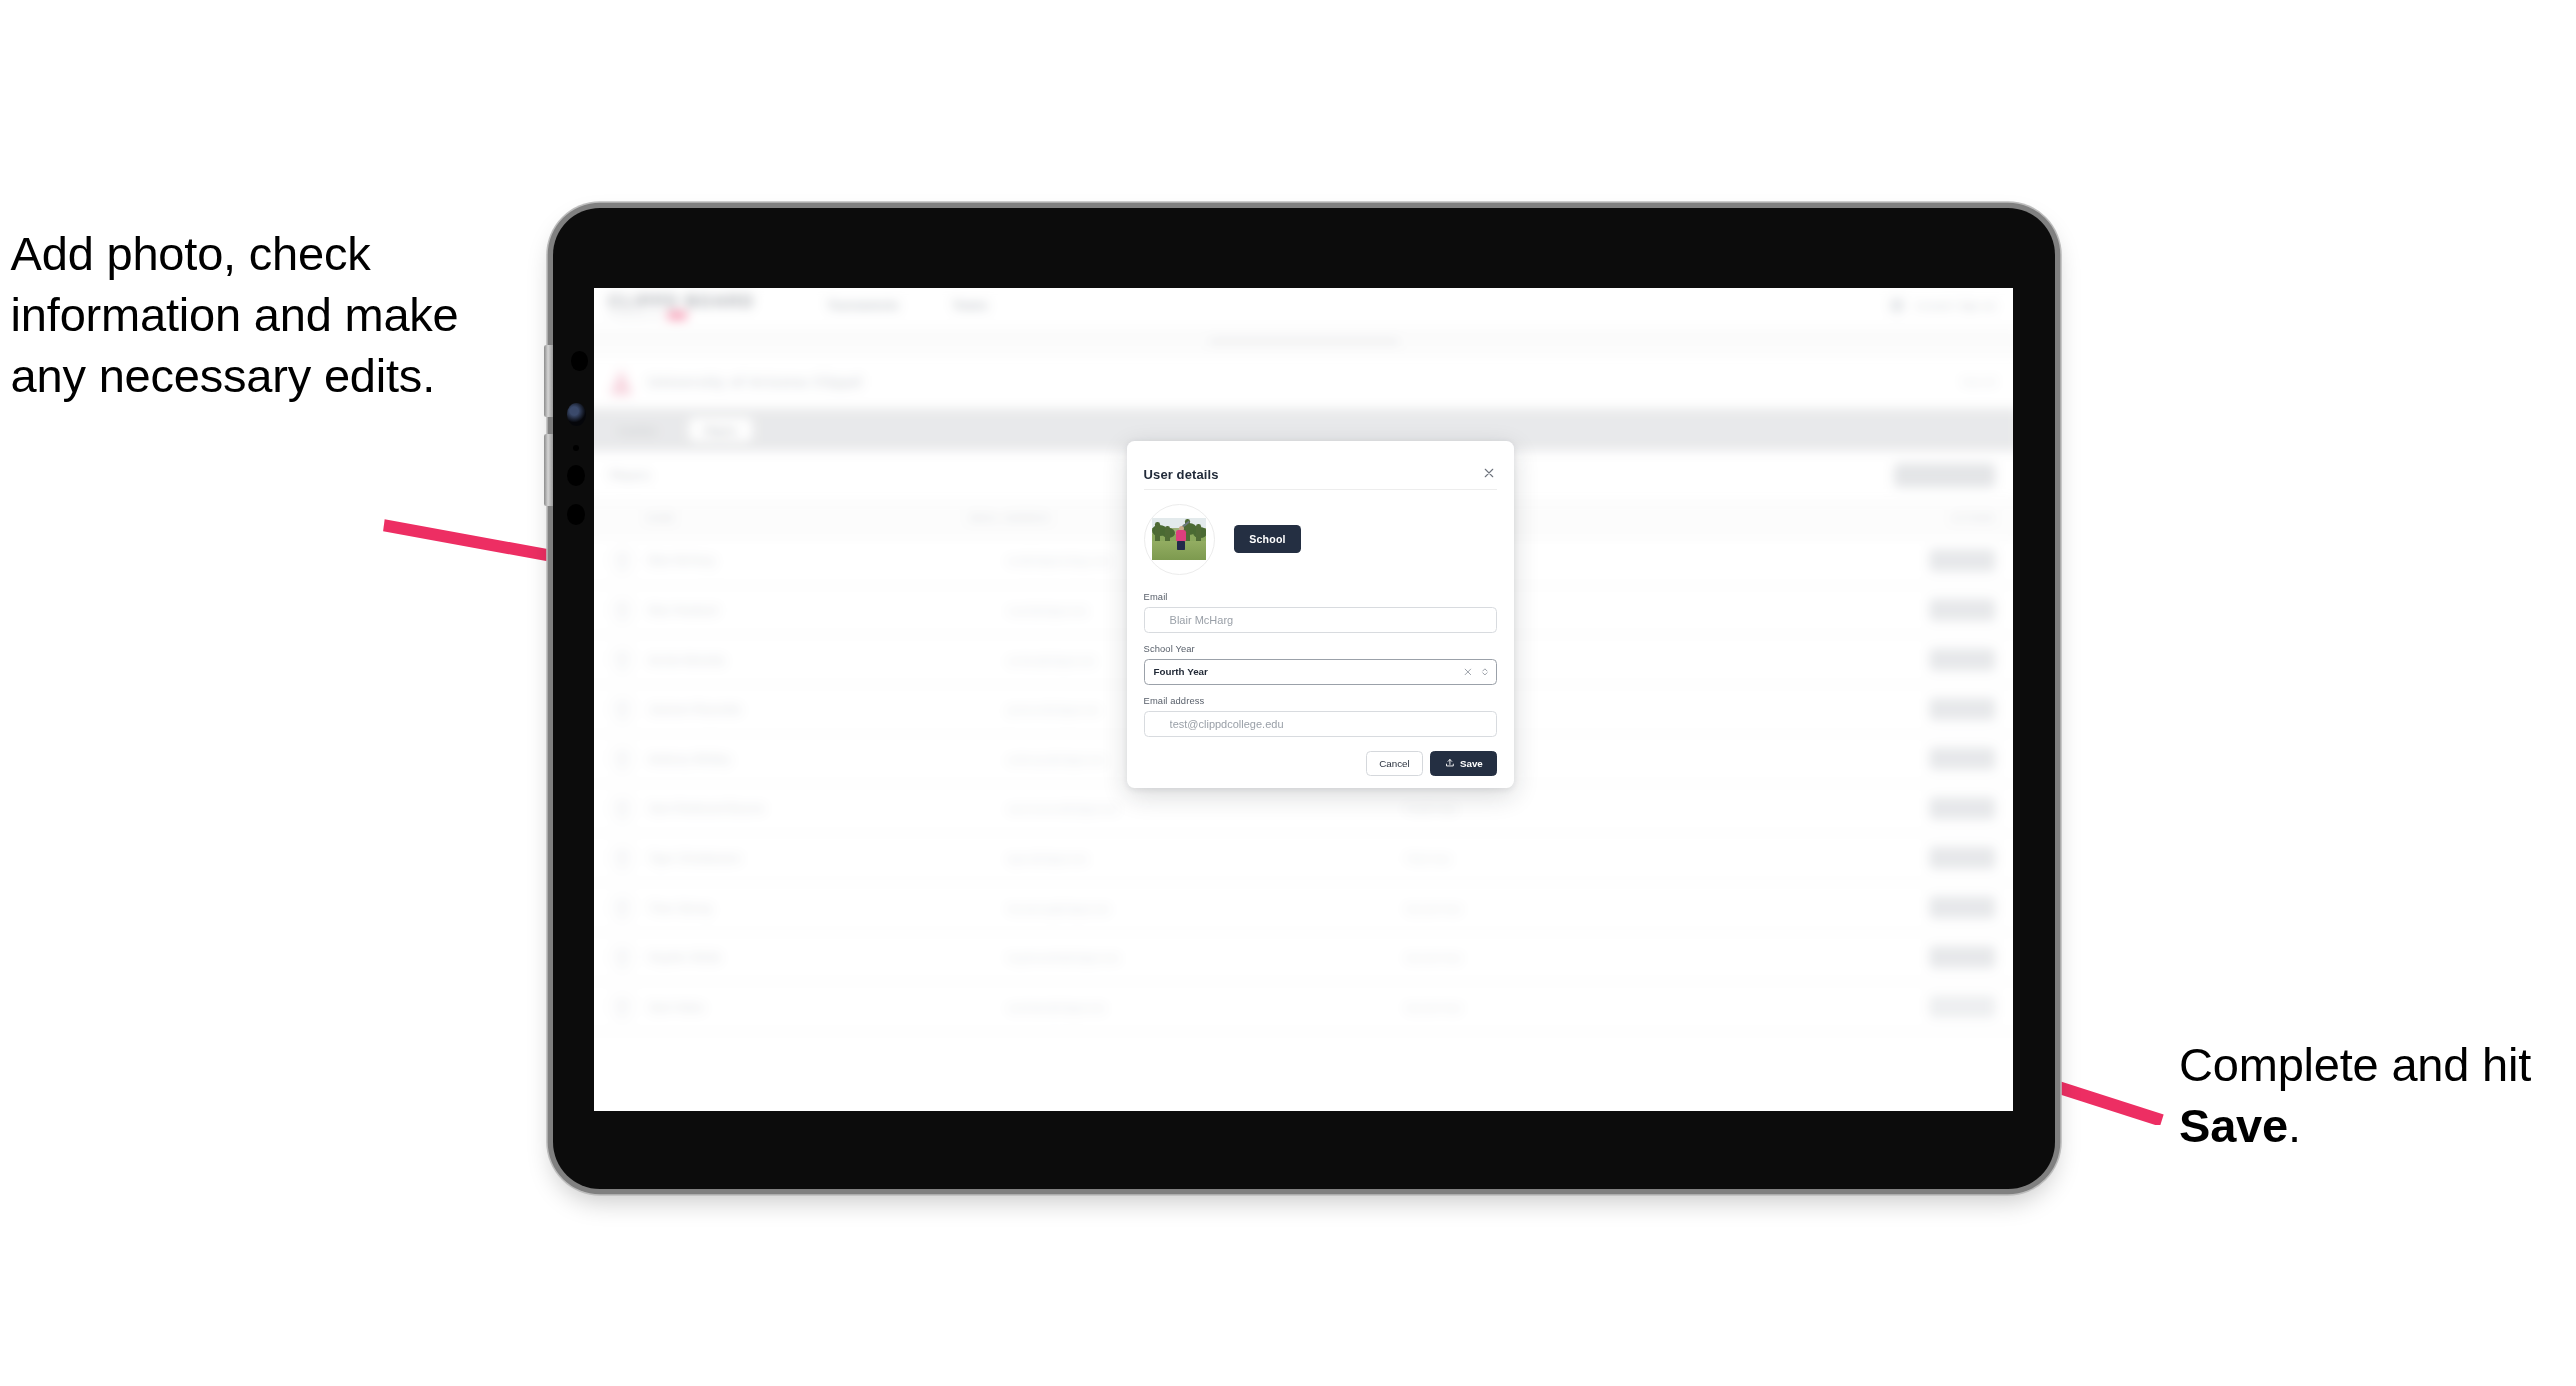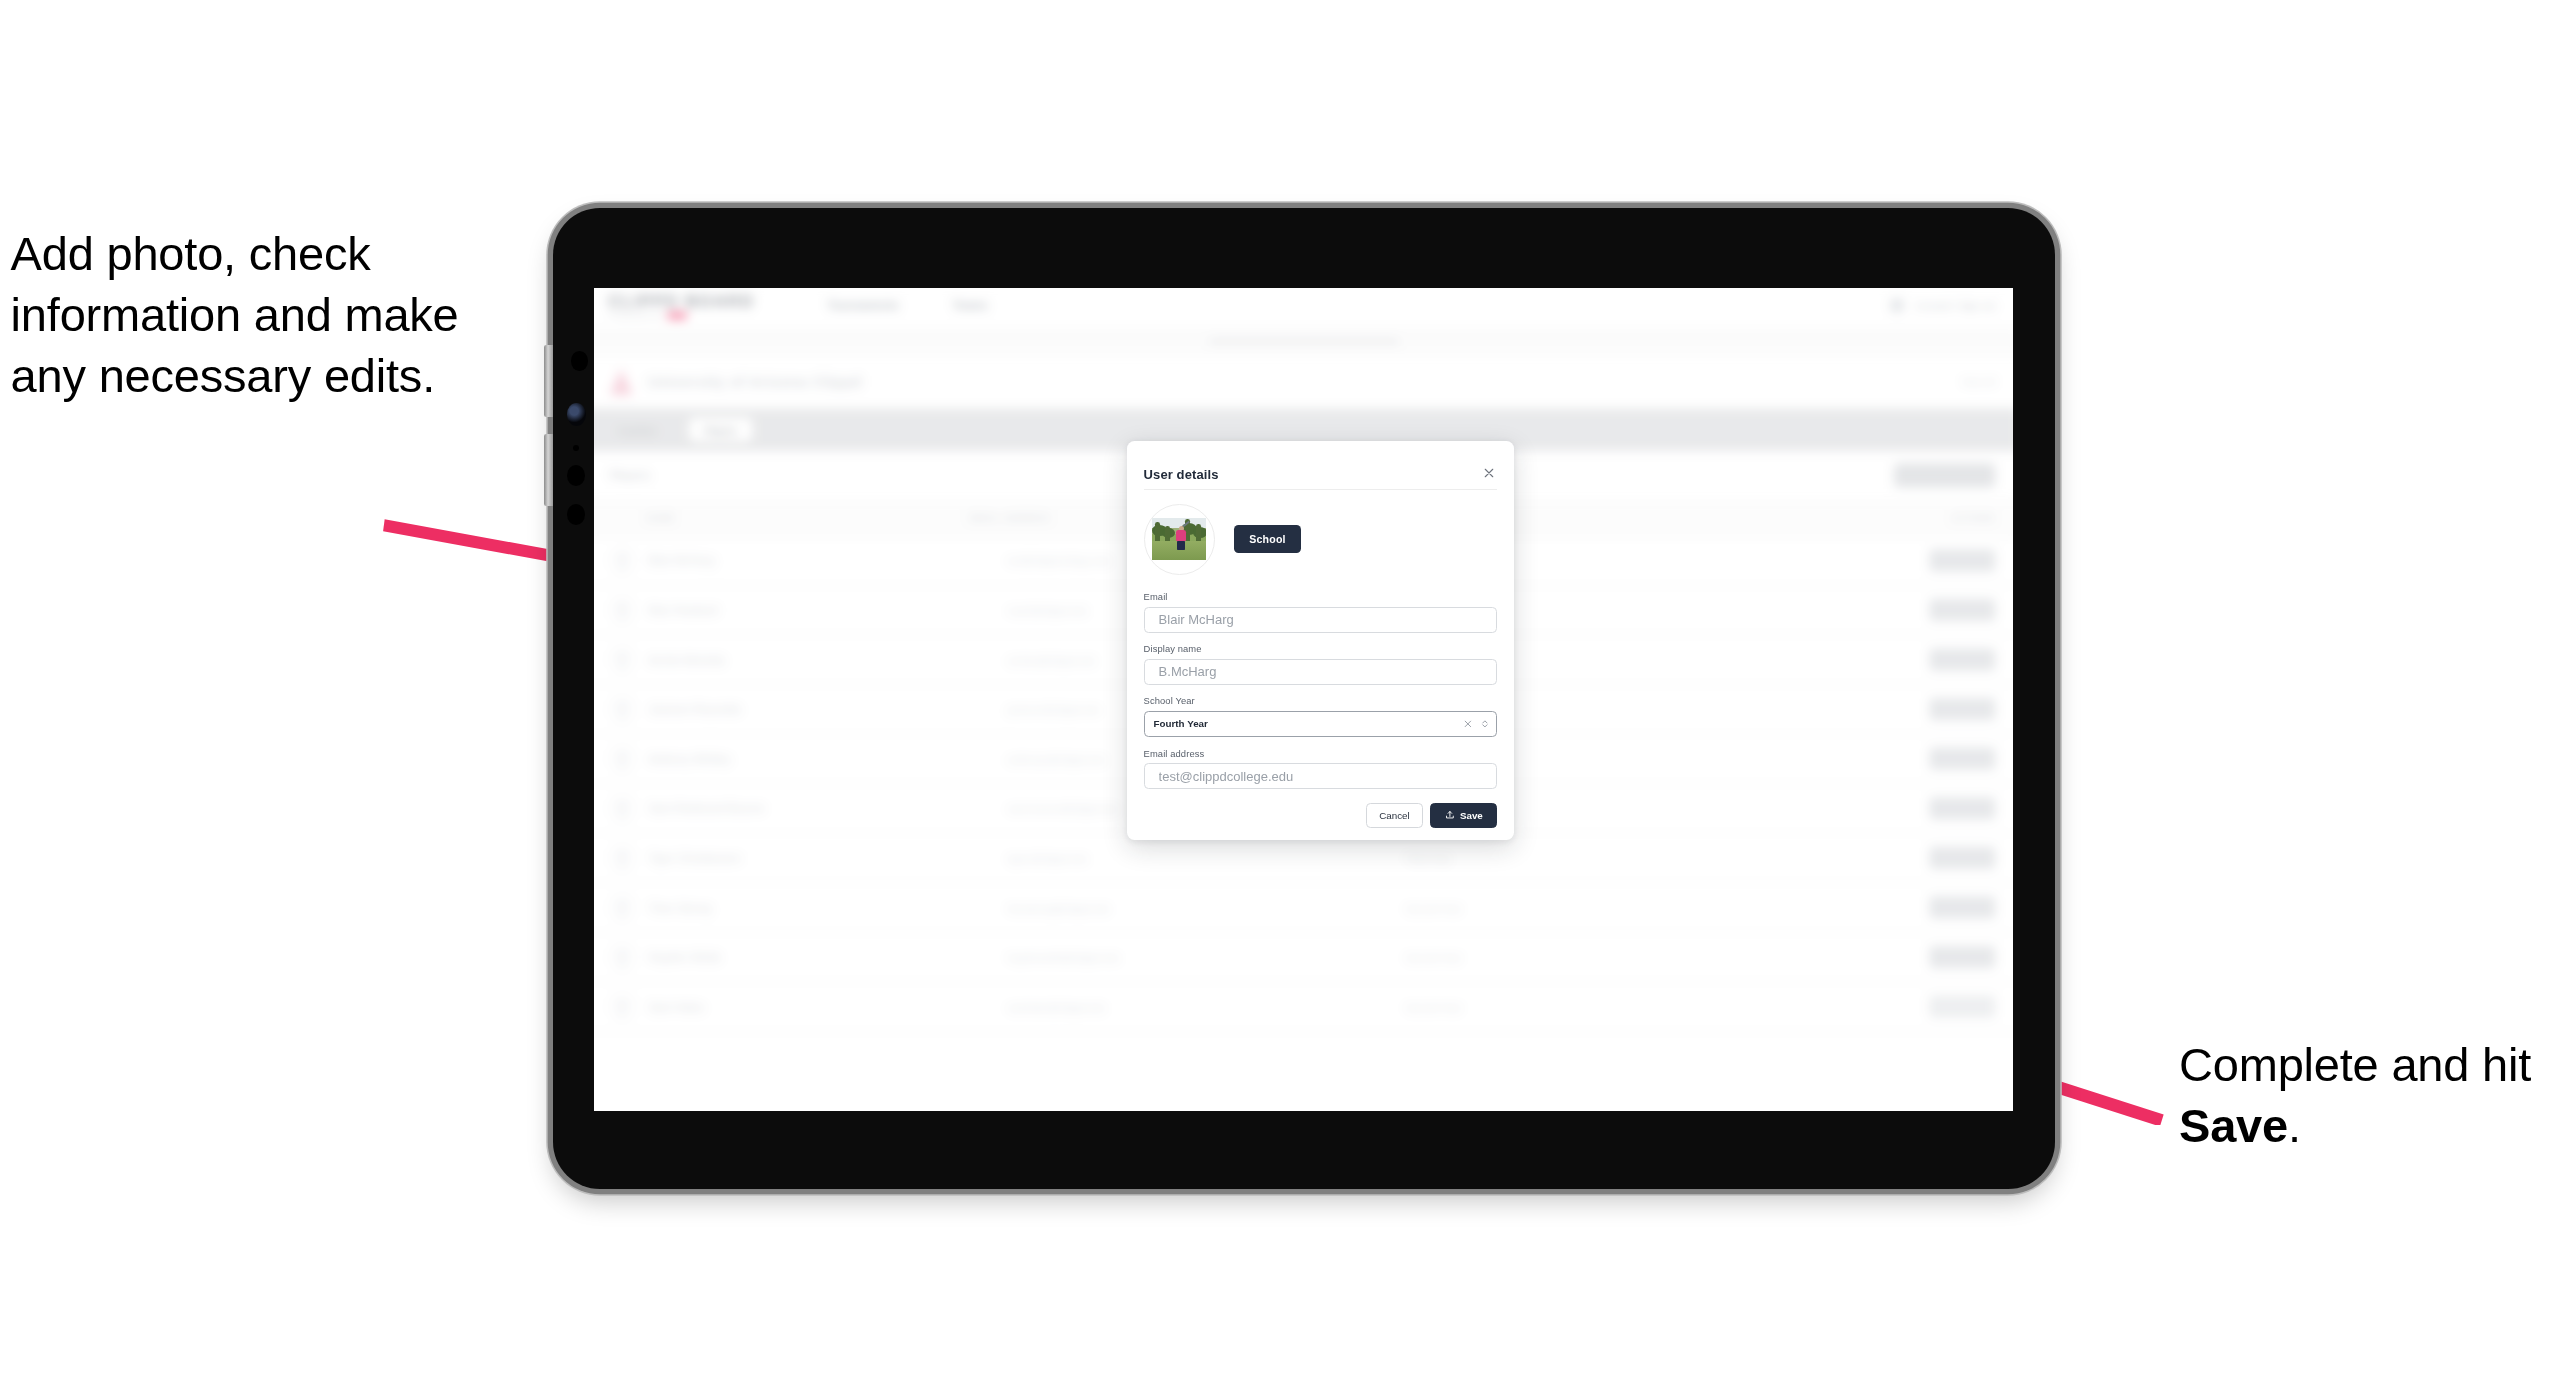--- a/index.html
+++ b/index.html
@@ -249,21 +249,21 @@
     font-family:"Liberation Sans", sans-serif;letter-spacing:0.2px;
   }
 
   .field{margin-bottom:10.6px;}
   .field-label{
     font-size:9.4px;color:#59606b;margin-bottom:4.5px;display:block;letter-spacing:0.1px;
   }
   .field-input{
     width:100%;box-sizing:border-box;
     height:26px;border:0.8px solid #d8dbdf;border-radius:4.5px;
-    padding:0 14px;font-size:13px;color:#9aa0a8;background:#ffffff;
+    padding:0 25px;font-size:11px;color:#9aa0a8;background:#ffffff;
     font-family:"Liberation Sans", sans-serif;
     outline:none;
   }
   .field-input::placeholder{color:#9aa0a8;}
 
   .select-wrap{position:relative;}
   .select-box{
     width:100%;box-sizing:border-box;height:26px;
     border:0.8px solid #9ba1a9;border-radius:4.5px;background:#ffffff;
     display:flex;align-items:center;padding:0 9px;
@@ -498,24 +498,20 @@
           </div>
         </div>
         <button class="upload-btn">School</button>
       </div>
 
       <div class="field">
         <label class="field-label">Email</label>
         <input class="field-input" type="text" placeholder="Blair McHarg" style="">
       </div>
 
-      <div class="field">
-        <label class="field-label">Display name</label>
-        <input class="field-input" type="text" placeholder="B.McHarg" style="">
-      </div>
 
       <div class="field">
         <label class="field-label">School Year</label>
         <div class="select-wrap">
           <div class="select-box">
             <span>Fourth Year</span>
           </div>
           <div class="select-ctrls">
             <svg class="sel-ico" viewBox="0 0 16 16" fill="none" stroke="currentColor" stroke-width="1.4" stroke-linecap="round">
               <path d="M3.5 3.5 L12.5 12.5 M12.5 3.5 L3.5 12.5"></path>

